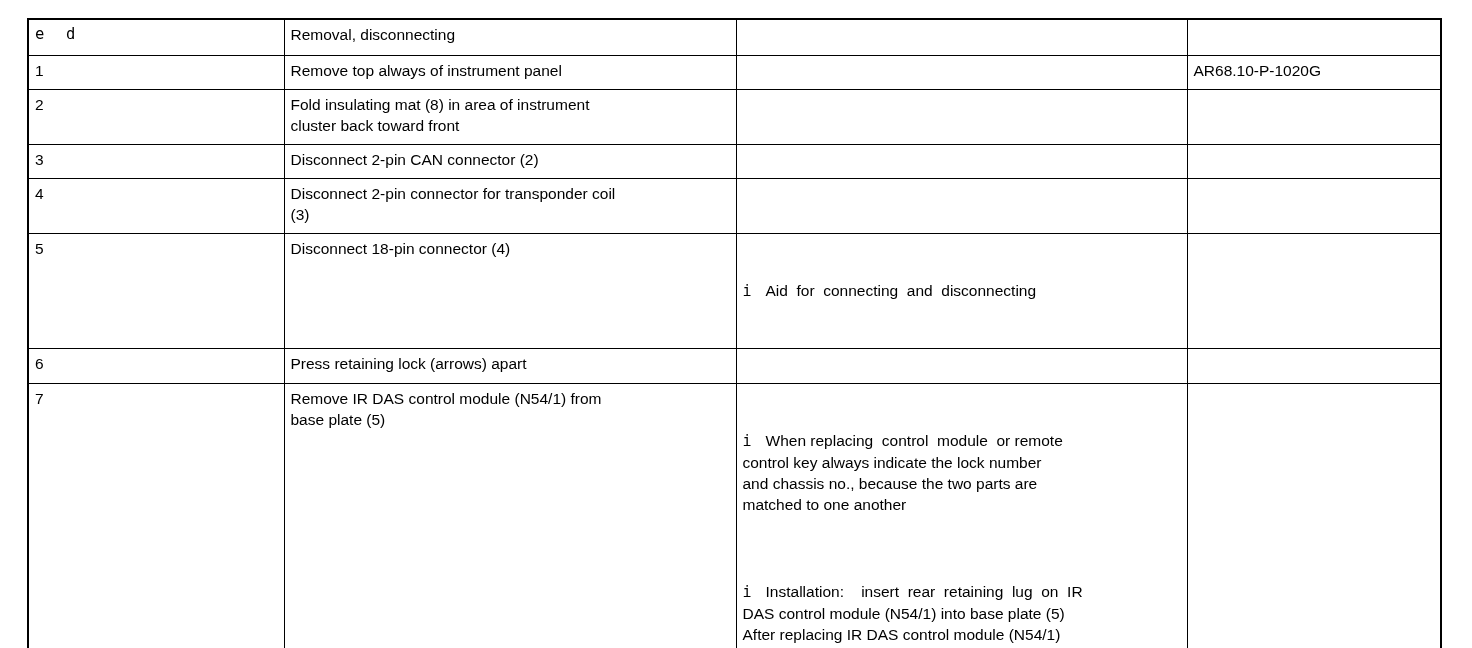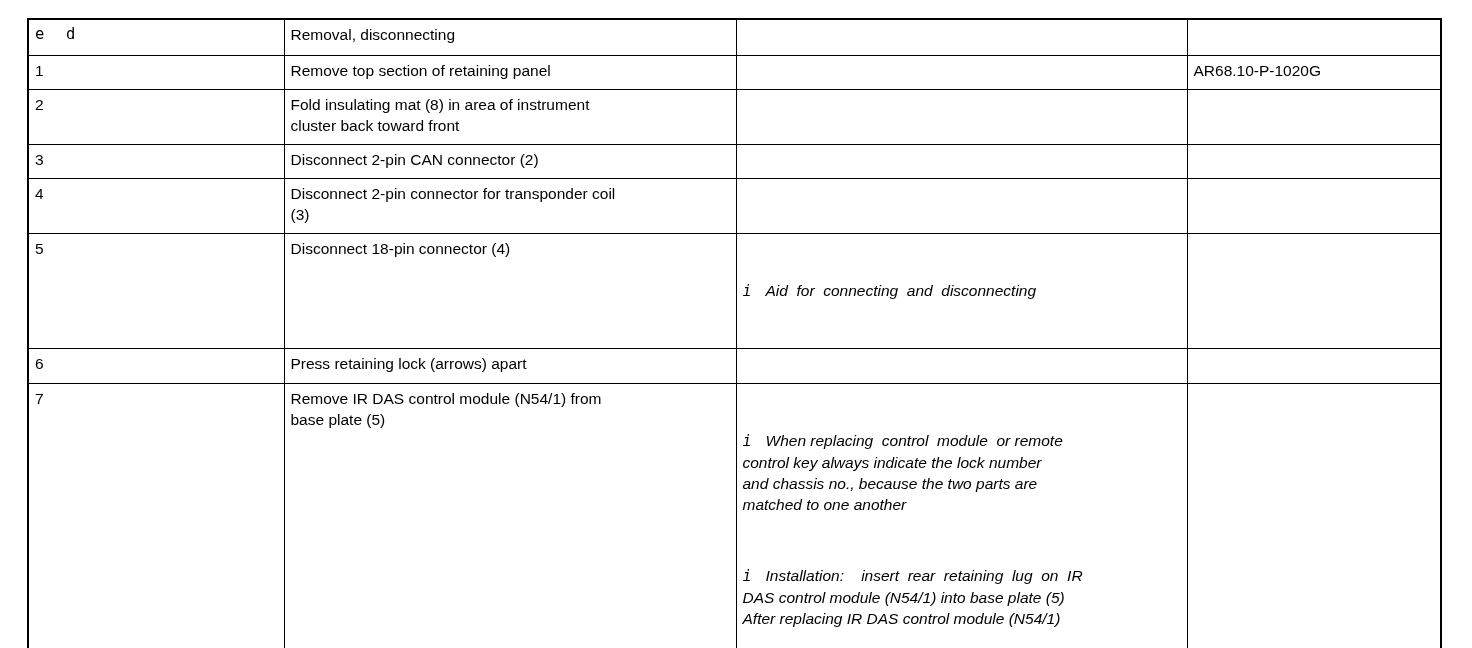--- a/index.html
+++ b/index.html
@@ -37,31 +37,30 @@
   td.step-cell {
     padding-left: 5px;
   }
   .mono {
     font-family: "DejaVu Sans Mono", monospace;
     font-size: 15px;
     letter-spacing: 1px;
   }
   .note-block {
     white-space: normal;
-    font-style: italic;
   }
   .info-icon {
     font-family: "DejaVu Sans Mono", monospace;
     font-size: 15px;
     margin-right: 14px;
   }
   .note-text {
     white-space: pre-wrap;
   }
-  .gap-sm { margin-top: 8px; }
+  .gap-sm { margin-top: 24px; }
   tr.h36 { height: 36px; }
   tr.h34 { height: 34px; }
   tr.h55 { height: 55px; }
   tr.h35 { height: 35px; }
   tr.h263 { height: 263px; }
 </style>
 </head>
 <body>
 
 <div class="page">
@@ -76,21 +75,21 @@
     <tbody>
         <tr class="h36">
       <td class="step-cell mono">e  d</td>
       <td class="task-cell">Removal, disconnecting</td>
       <td class="note-cell"></td>
       <td class="ref-cell"></td>
     </tr>
 
     <tr class="h34">
       <td class="step-cell">1</td>
-      <td class="task-cell">Remove top section of retaining panel</td>
+      <td class="task-cell">Remove top always of instrument panel</td>
       <td class="note-cell"></td>
       <td class="ref-cell">AR68.10-P-1020G</td>
     </tr>
 
     <tr class="h55">
       <td class="step-cell">2</td>
       <td class="task-cell">Fold insulating mat (8) in area of instrument
 cluster back toward front</td>
       <td class="note-cell"></td>
       <td class="ref-cell"></td>

